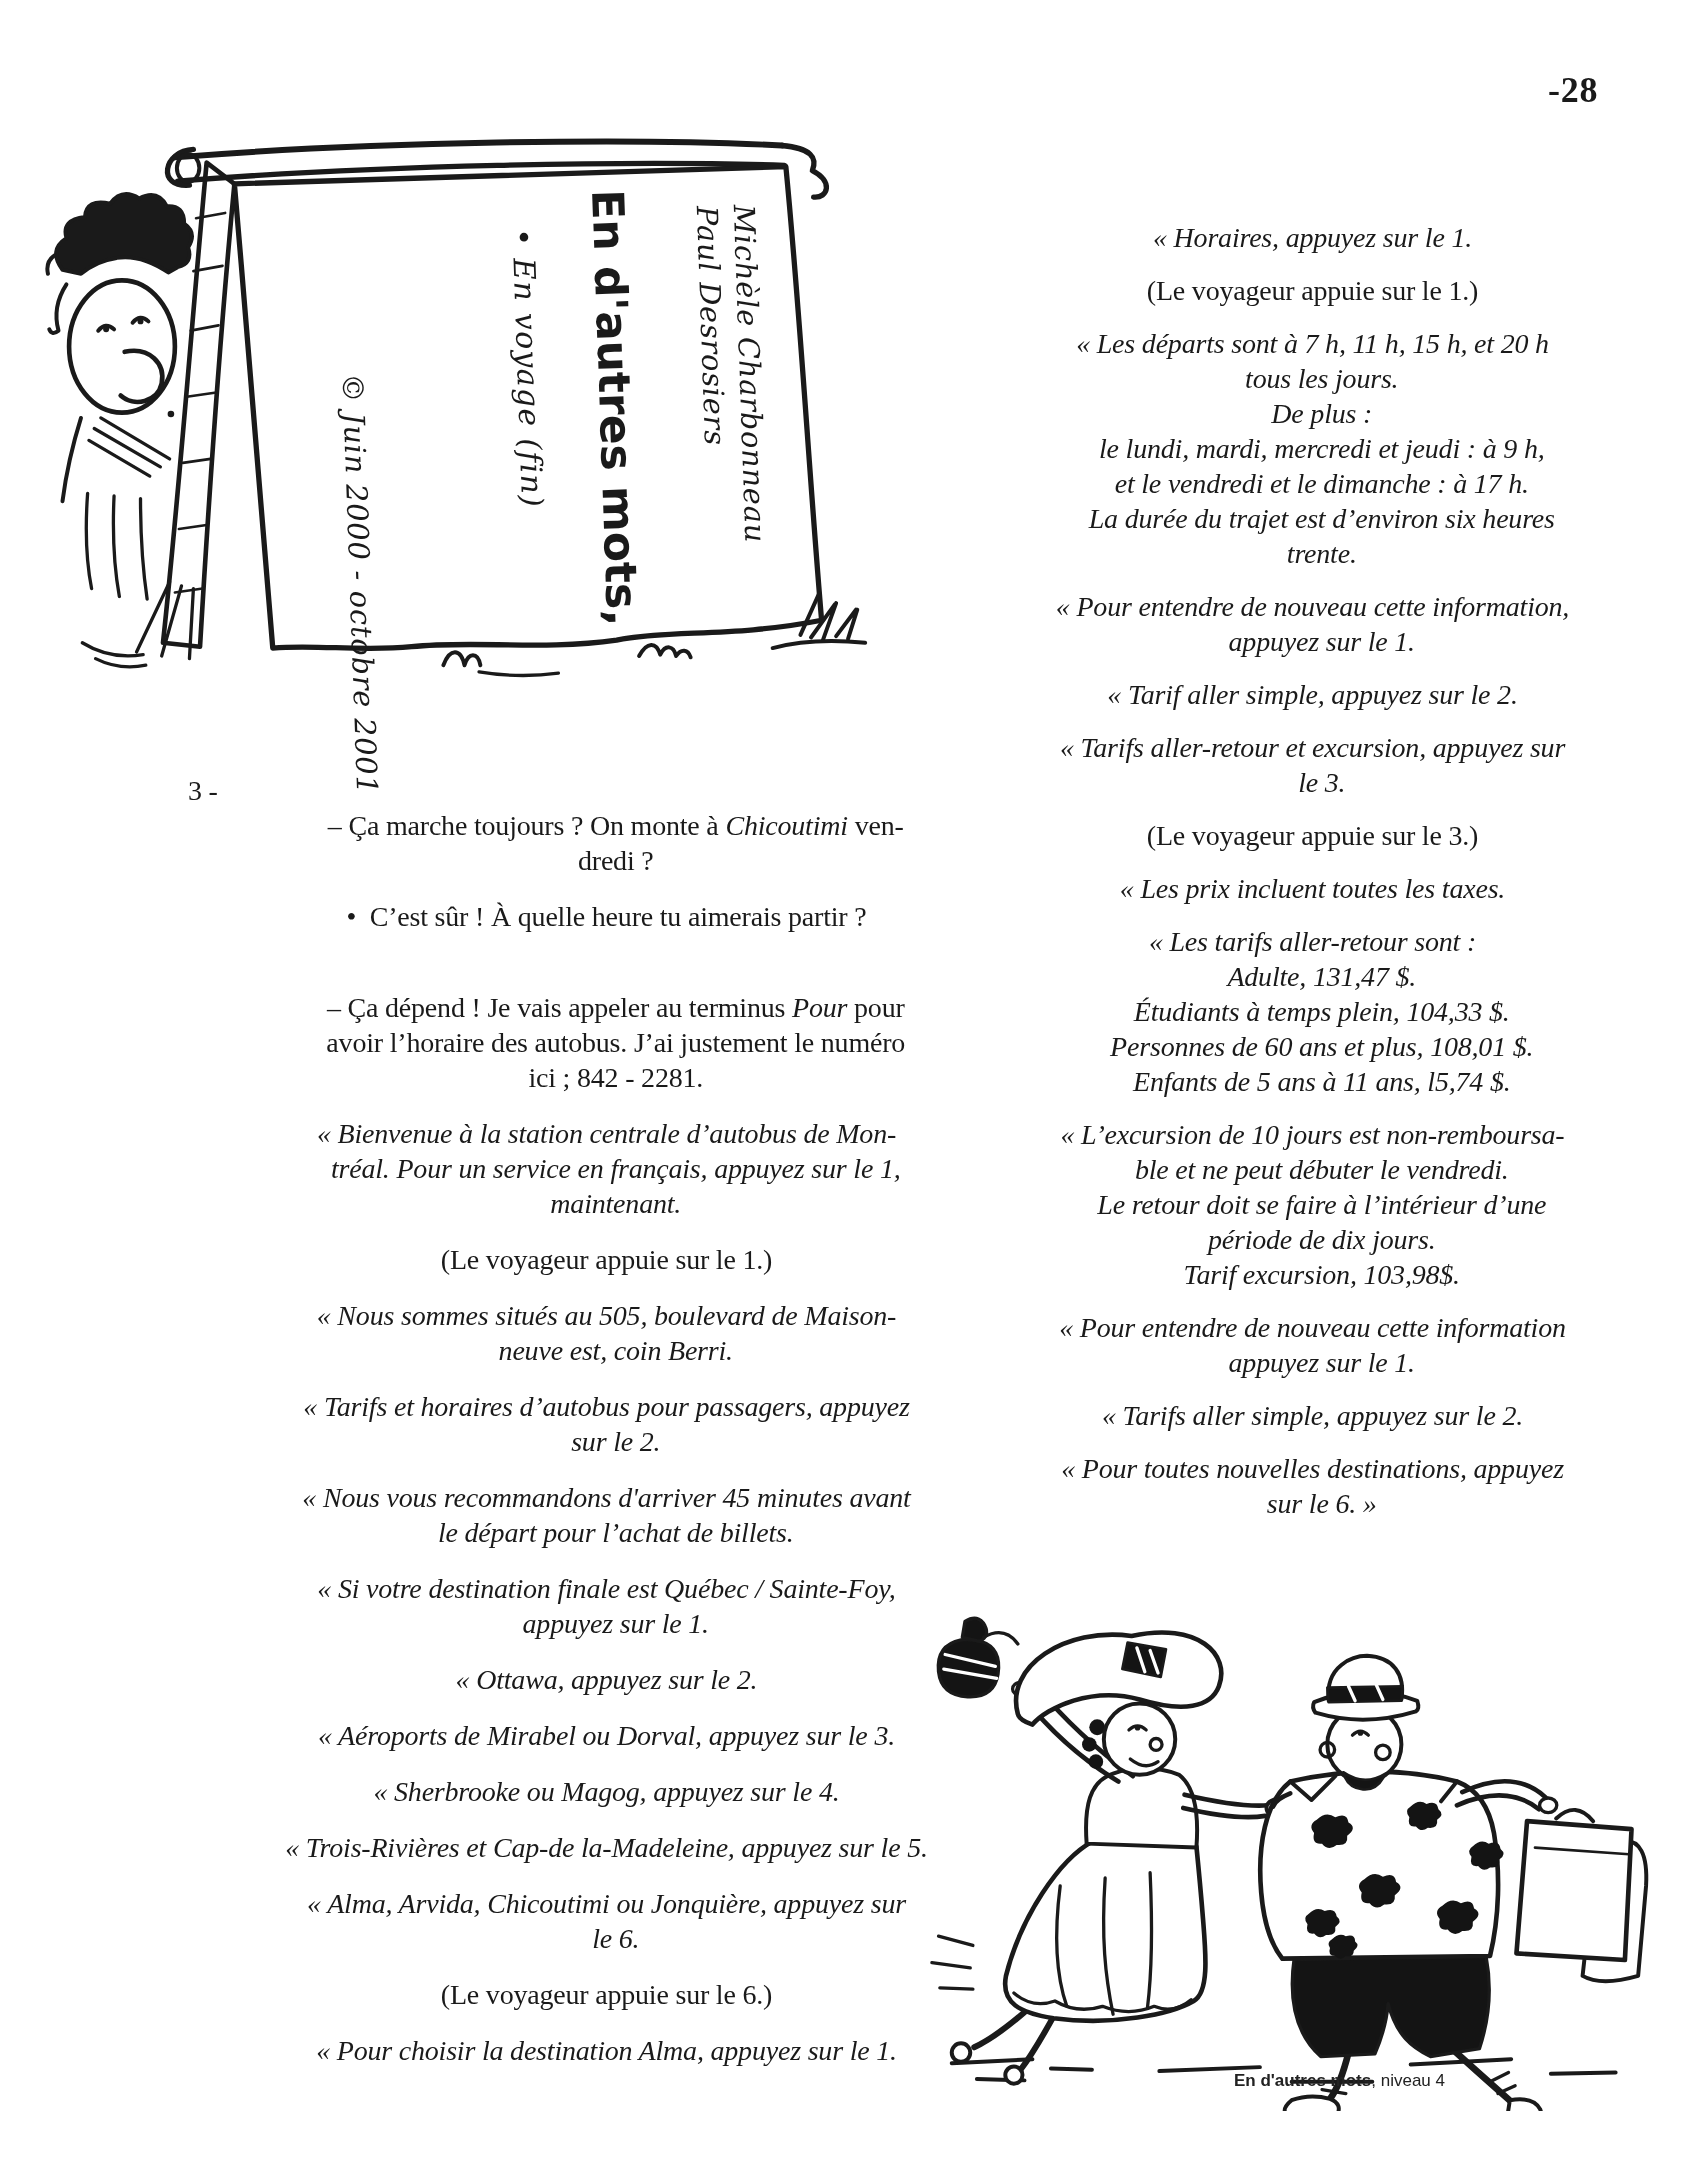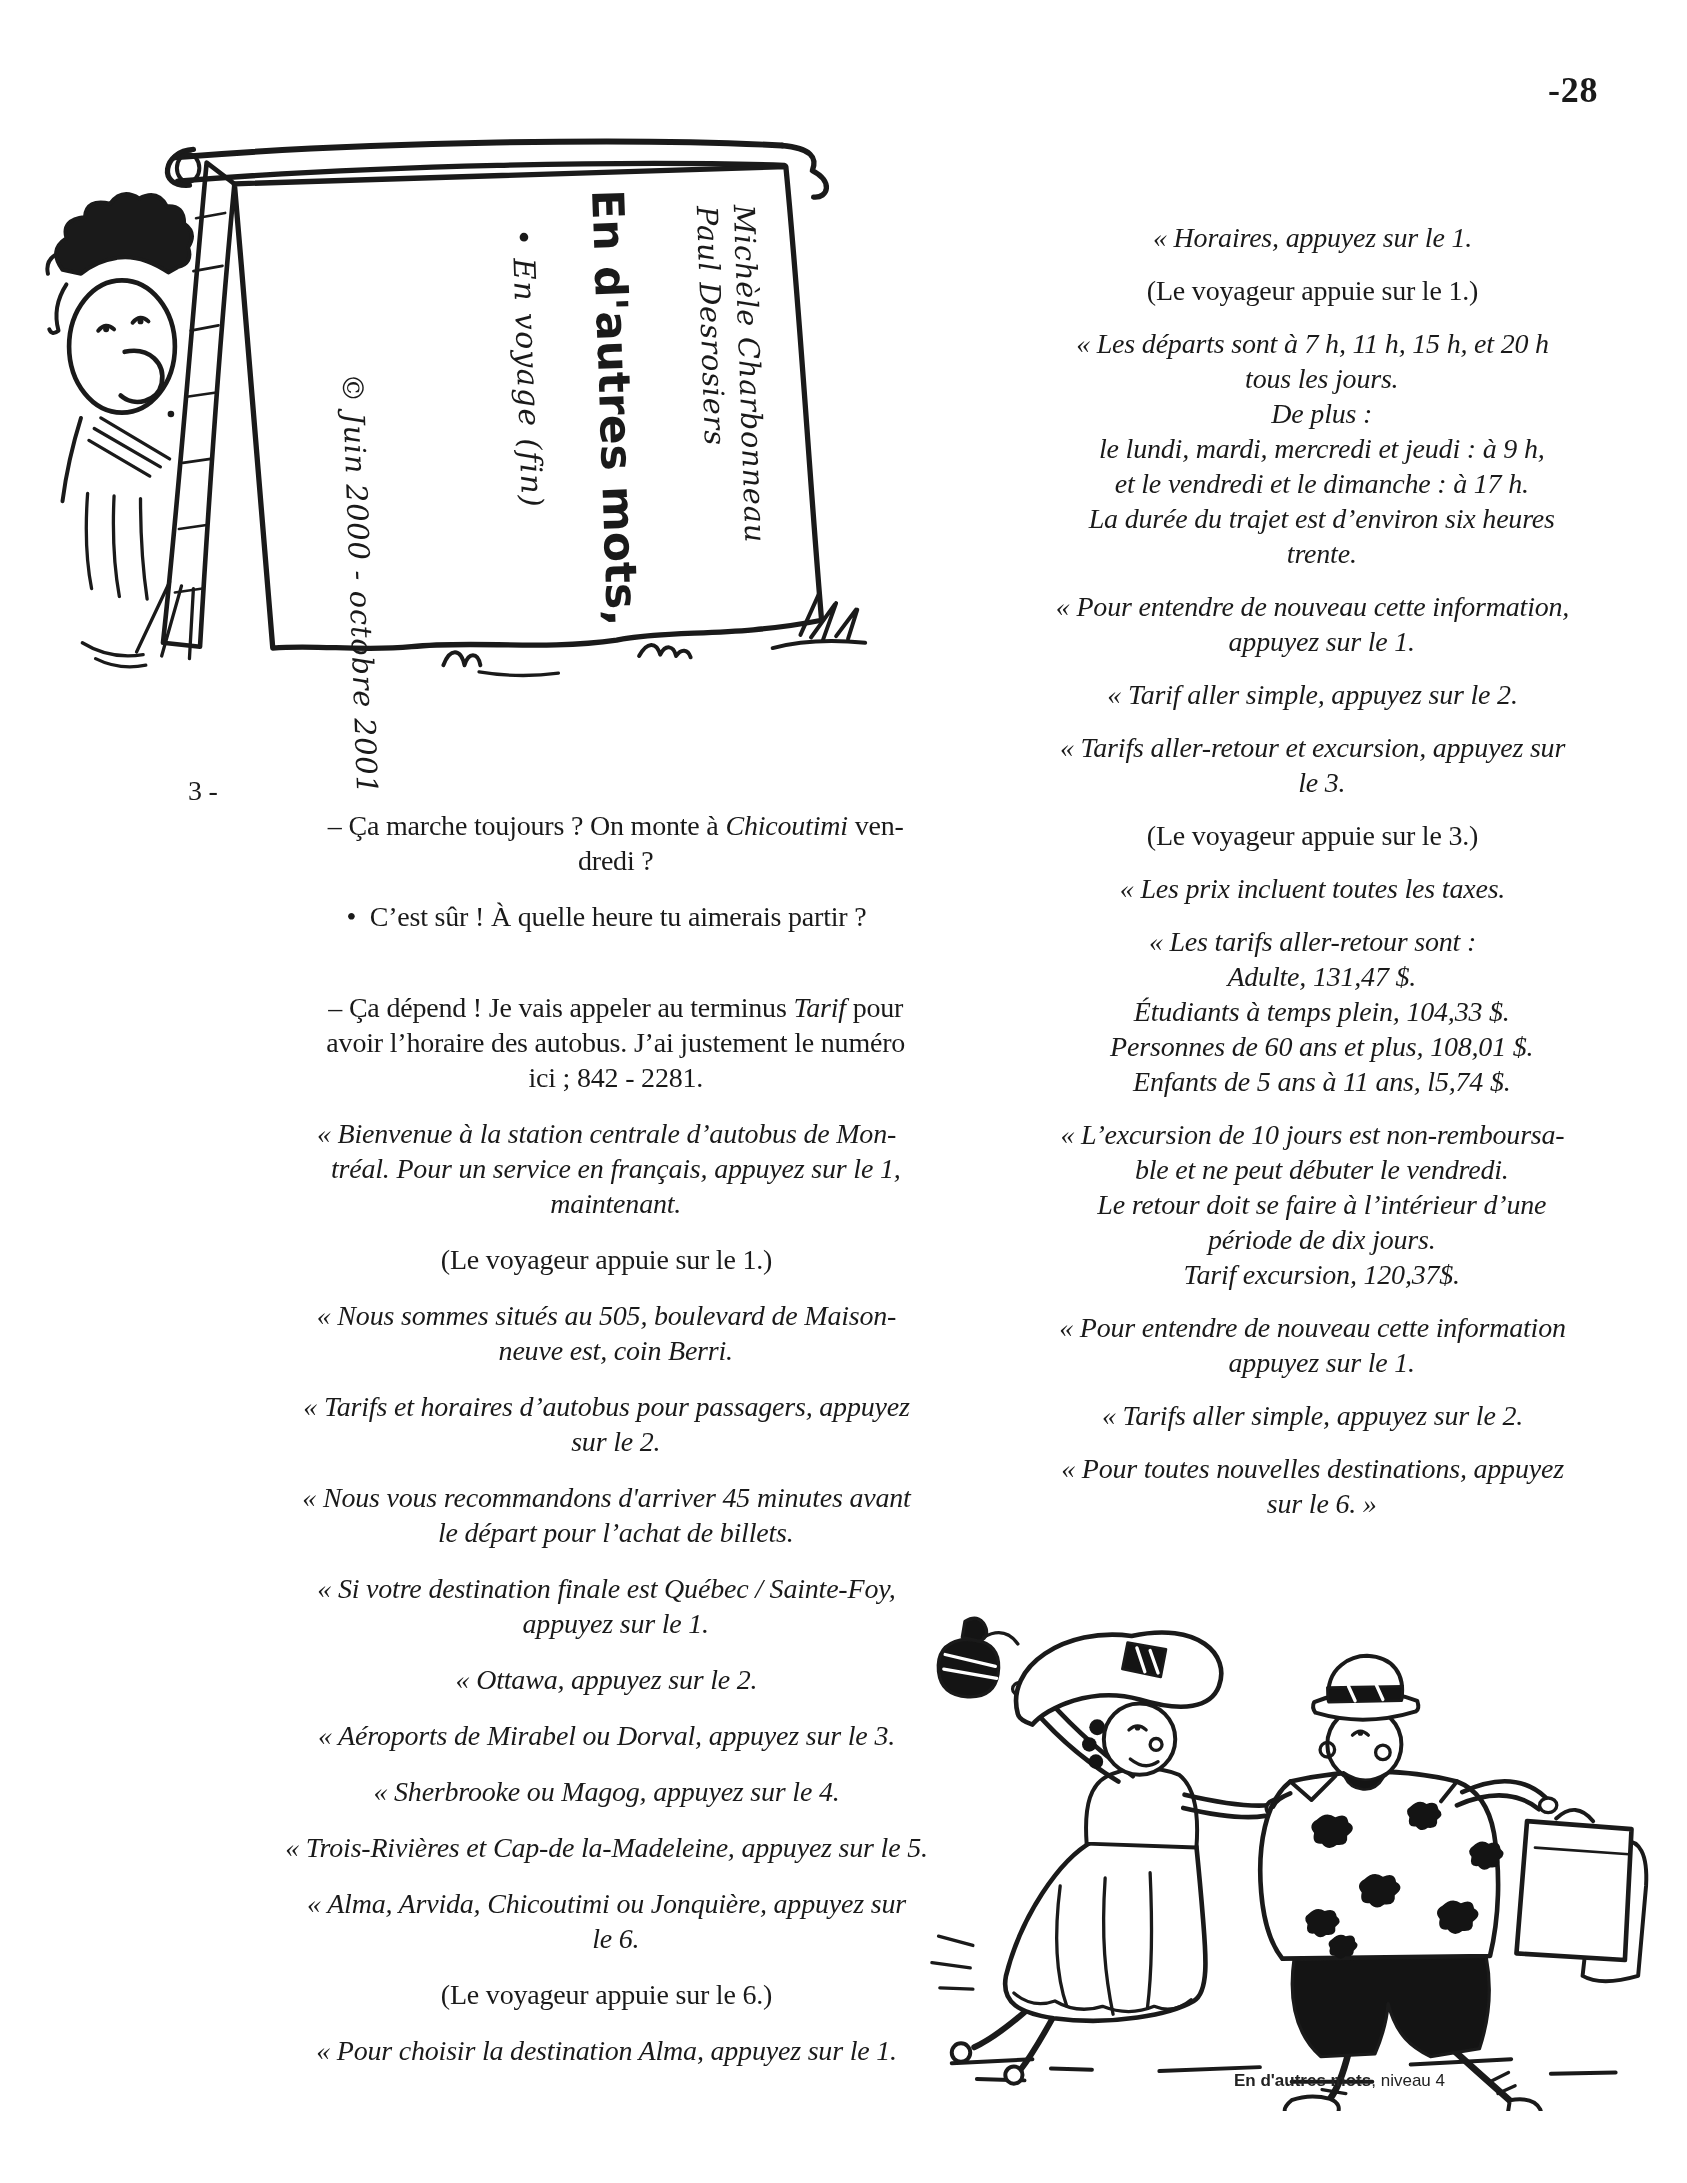--- a/index.html
+++ b/index.html
@@ -141,21 +141,21 @@
   </div>
 </div>
 
 <div class="col col-left">
   <div class="para roman dialog">
     <span class="item-num">3 -</span><span>– Ça marche toujours ? On monte à </span><span class="it">Chicoutimi</span><span> ven-
 dredi ?</span>
   </div>
   <div class="para roman dialog">•&nbsp; C’est sûr ! À quelle heure tu aimerais partir ?</div>
   <div class="para roman dialog">
-    <span>– Ça dépend ! Je vais appeler au terminus </span><span class="it">Tarif</span><span> pour
+    <span>– Ça dépend ! Je vais appeler au terminus </span><span class="it">Pour</span><span> pour
 avoir l’horaire des autobus. J’ai justement le numéro
 ici ; 842 - 2281.</span>
   </div>
   <div>
       <div class="para italic">« Bienvenue à la station centrale d’autobus de Mon-
 tréal. Pour un service en français, appuyez sur le 1,
 maintenant.</div>
       <div class="para roman">(Le voyageur appuie sur le 1.)</div>
       <div class="para italic">« Nous sommes situés au 505, boulevard de Maison-
 neuve est, coin Berri.</div>
@@ -196,21 +196,21 @@
       <div class="para italic">« Les prix incluent toutes les taxes.</div>
       <div class="para italic">« Les tarifs aller-retour sont :
 Adulte, 131,47 $.
 Étudiants à temps plein, 104,33 $.
 Personnes de 60 ans et plus, 108,01 $.
 Enfants de 5 ans à 11 ans, l5,74 $.</div>
       <div class="para italic">« L’excursion de 10 jours est non-remboursa-
 ble et ne peut débuter le vendredi.
 Le retour doit se faire à l’intérieur d’une
 période de dix jours.
-Tarif excursion, 120,37$.</div>
+Tarif excursion, 103,98$.</div>
       <div class="para italic">« Pour entendre de nouveau cette information
 appuyez sur le 1.</div>
       <div class="para italic">« Tarifs aller simple, appuyez sur le 2.</div>
       <div class="para italic">« Pour toutes nouvelles destinations, appuyez
 sur le 6. »</div>
     </div>
 </div>
 
 <div class="runners-illo">
   <svg width="734" height="503" viewBox="0 0 1110 760" fill="none" stroke="#1a1a1a" stroke-linecap="round" stroke-linejoin="round">

